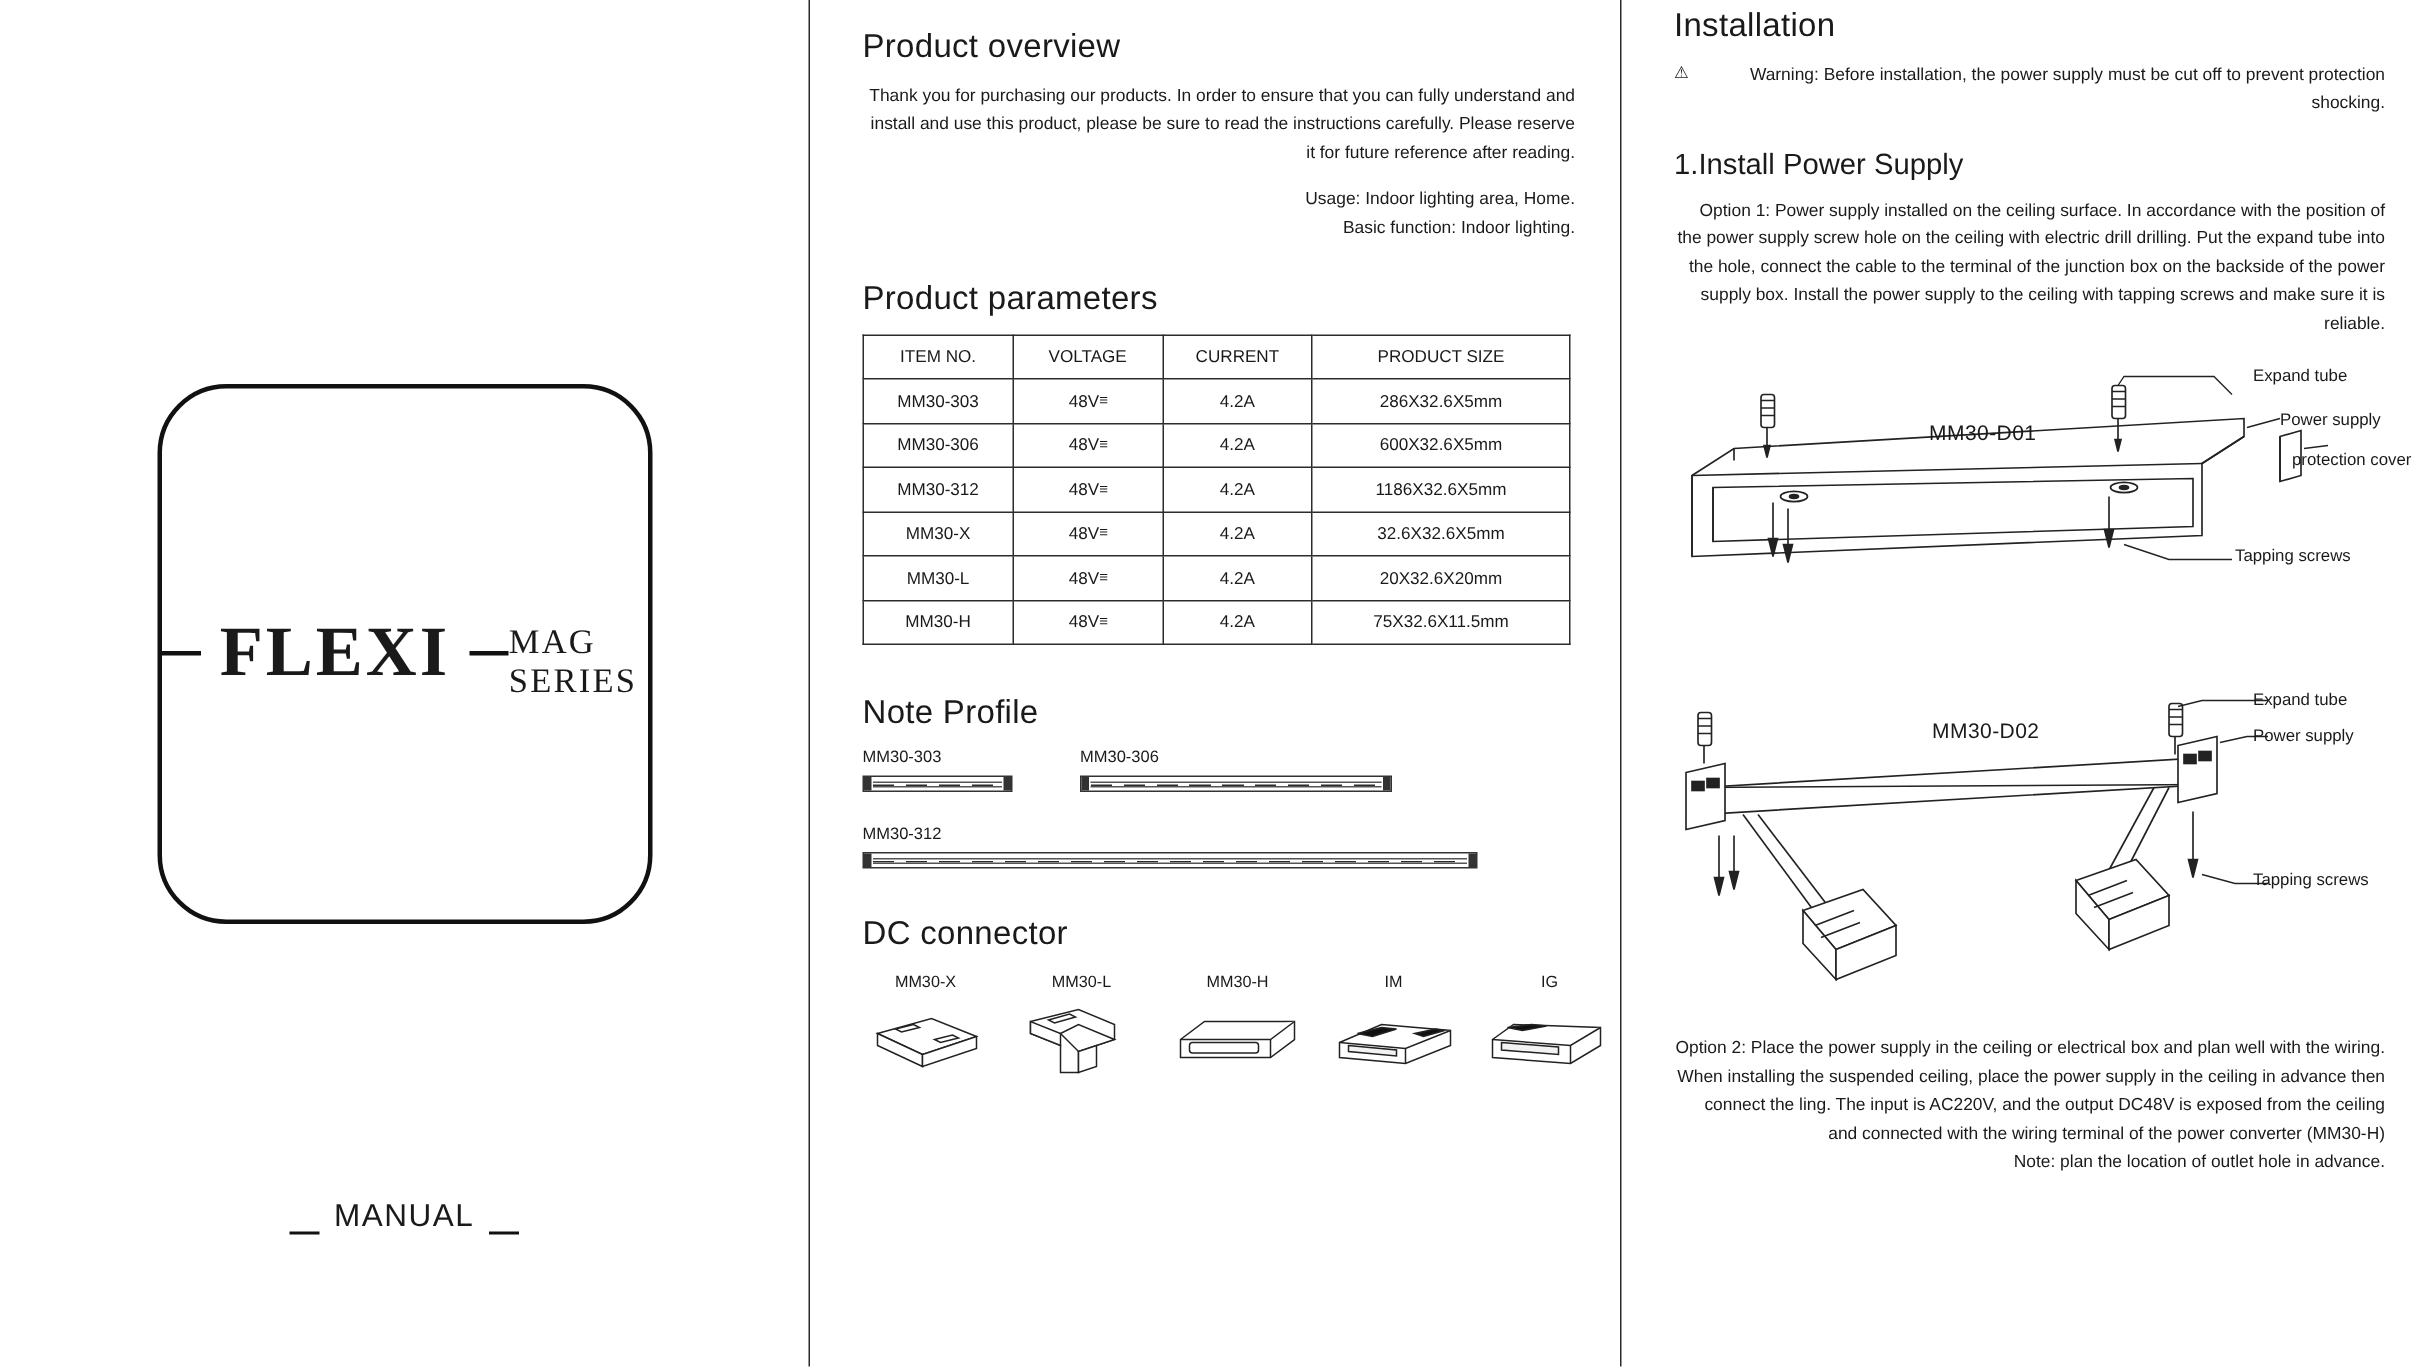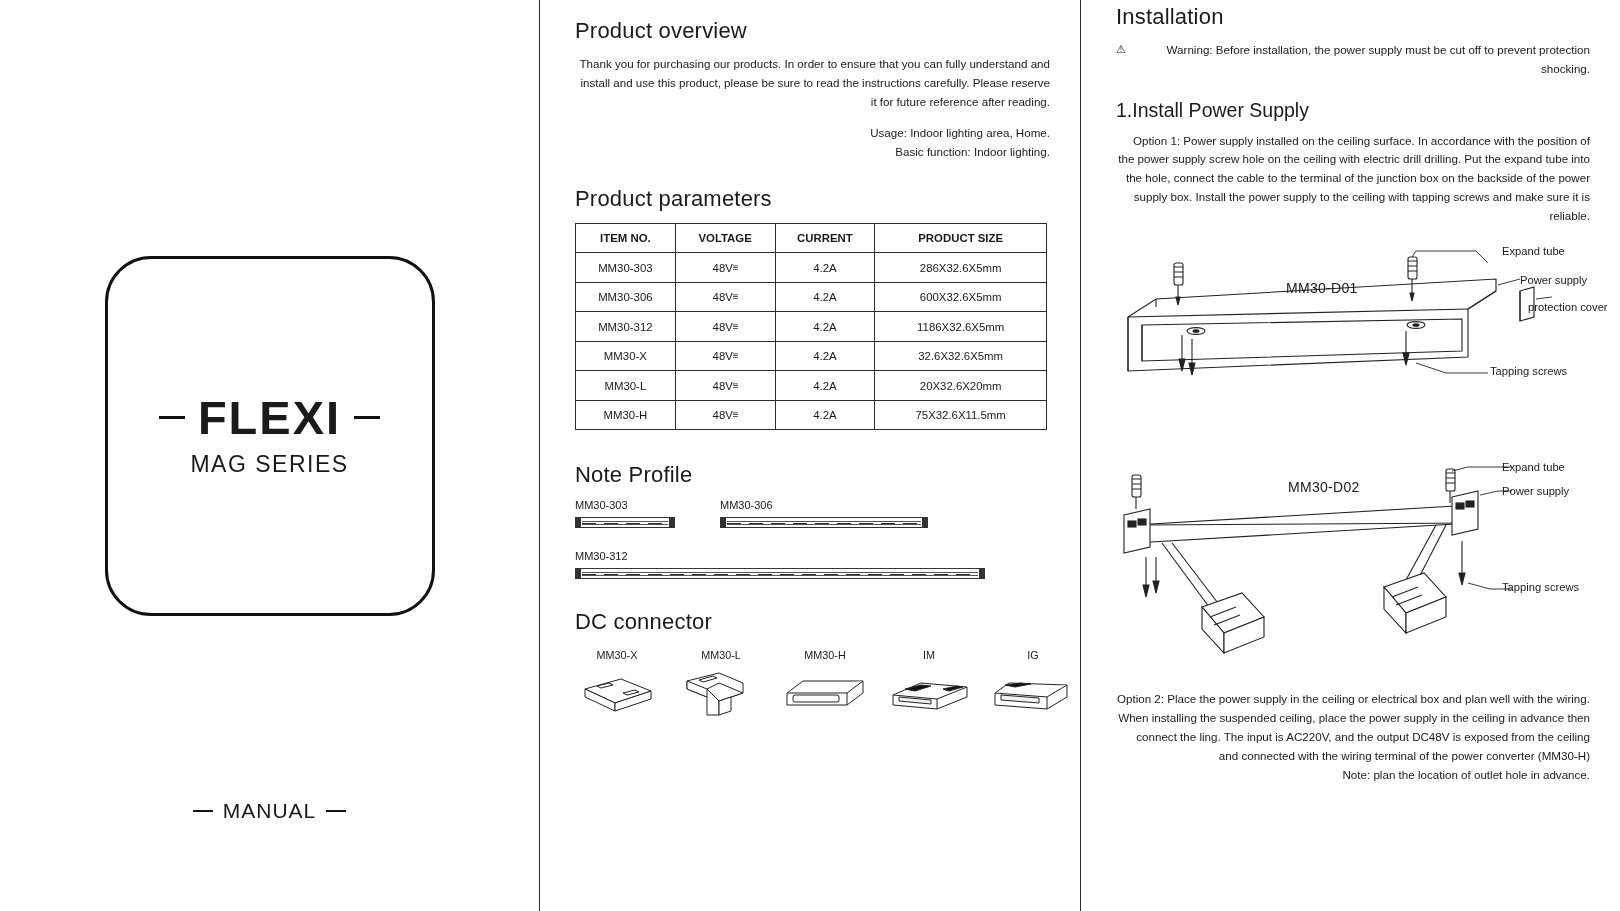--- a/index.html
+++ b/index.html
@@ -20,39 +20,40 @@
   .col-cover {
     width:539px; flex:0 0 539px;
     position:relative;
     display:flex; flex-direction:column;
     align-items:center; justify-content:center;
   }
   .cover-box {
     width:330px; height:360px;
     border:3px solid #111;
     border-radius:46px;
-    display:flex; flex-direction:column;
+    display:flex; flex-direction:row;
     align-items:center; justify-content:center;
     margin-top:-40px;
     position:relative;
+    font-family:Liberation Serif, serif;
   }
   .cover-title {
     font-size:47px; letter-spacing:2px; font-weight:700;
     display:flex; align-items:center; gap:13px;
     line-height:1;
   }
   .dash { display:inline-block; width:26px; height:3px; background:#111; }
   .dash.sm { width:20px; height:2px; }
   .cover-sub {
     font-size:23px; letter-spacing:1.5px; margin-top:10px; font-weight:400;
   }
   .cover-manual {
     position:absolute; left:0; right:0; bottom:88px;
     text-align:center; font-size:21px; letter-spacing:1px;
-    display:flex; align-items:center; justify-content:center; gap:10px;margin-top:40px;
+    display:flex; align-items:flex-end; justify-content:center; gap:10px;margin-top:40px;
   }
 
   
   .col-mid {
     width:540px; flex:0 0 540px;
     padding:18px 30px 0 35px;
     position:relative;
   }
   .col-right {
     width:539px; flex:1 1 auto;
@@ -77,21 +78,21 @@
     border-collapse:collapse; width:472px; margin-top:7px;
   }
   table.params td, table.params th {
     border:1px solid #2c2c2c;
     font-size:11.4px;
     font-weight:400;
     text-align:center;
     height:29.5px;
     padding:0 4px;
   }
-  table.params th { font-weight:700; }
+  table.params th { font-weight:400; }
   table.params col.c1 { width:100px; }
   table.params col.c2 { width:100px; }
   table.params col.c3 { width:100px; }
   table.params col.c4 { width:172px; }
   .dcsym { letter-spacing:-1px; font-size:10px; position:relative; top:-1px;}
 
   
   .track-label { font-size:11px; margin-bottom:6px; }
   .track-wrap { margin-top:6px; }
   .track-row { display:flex; gap:45px; }

